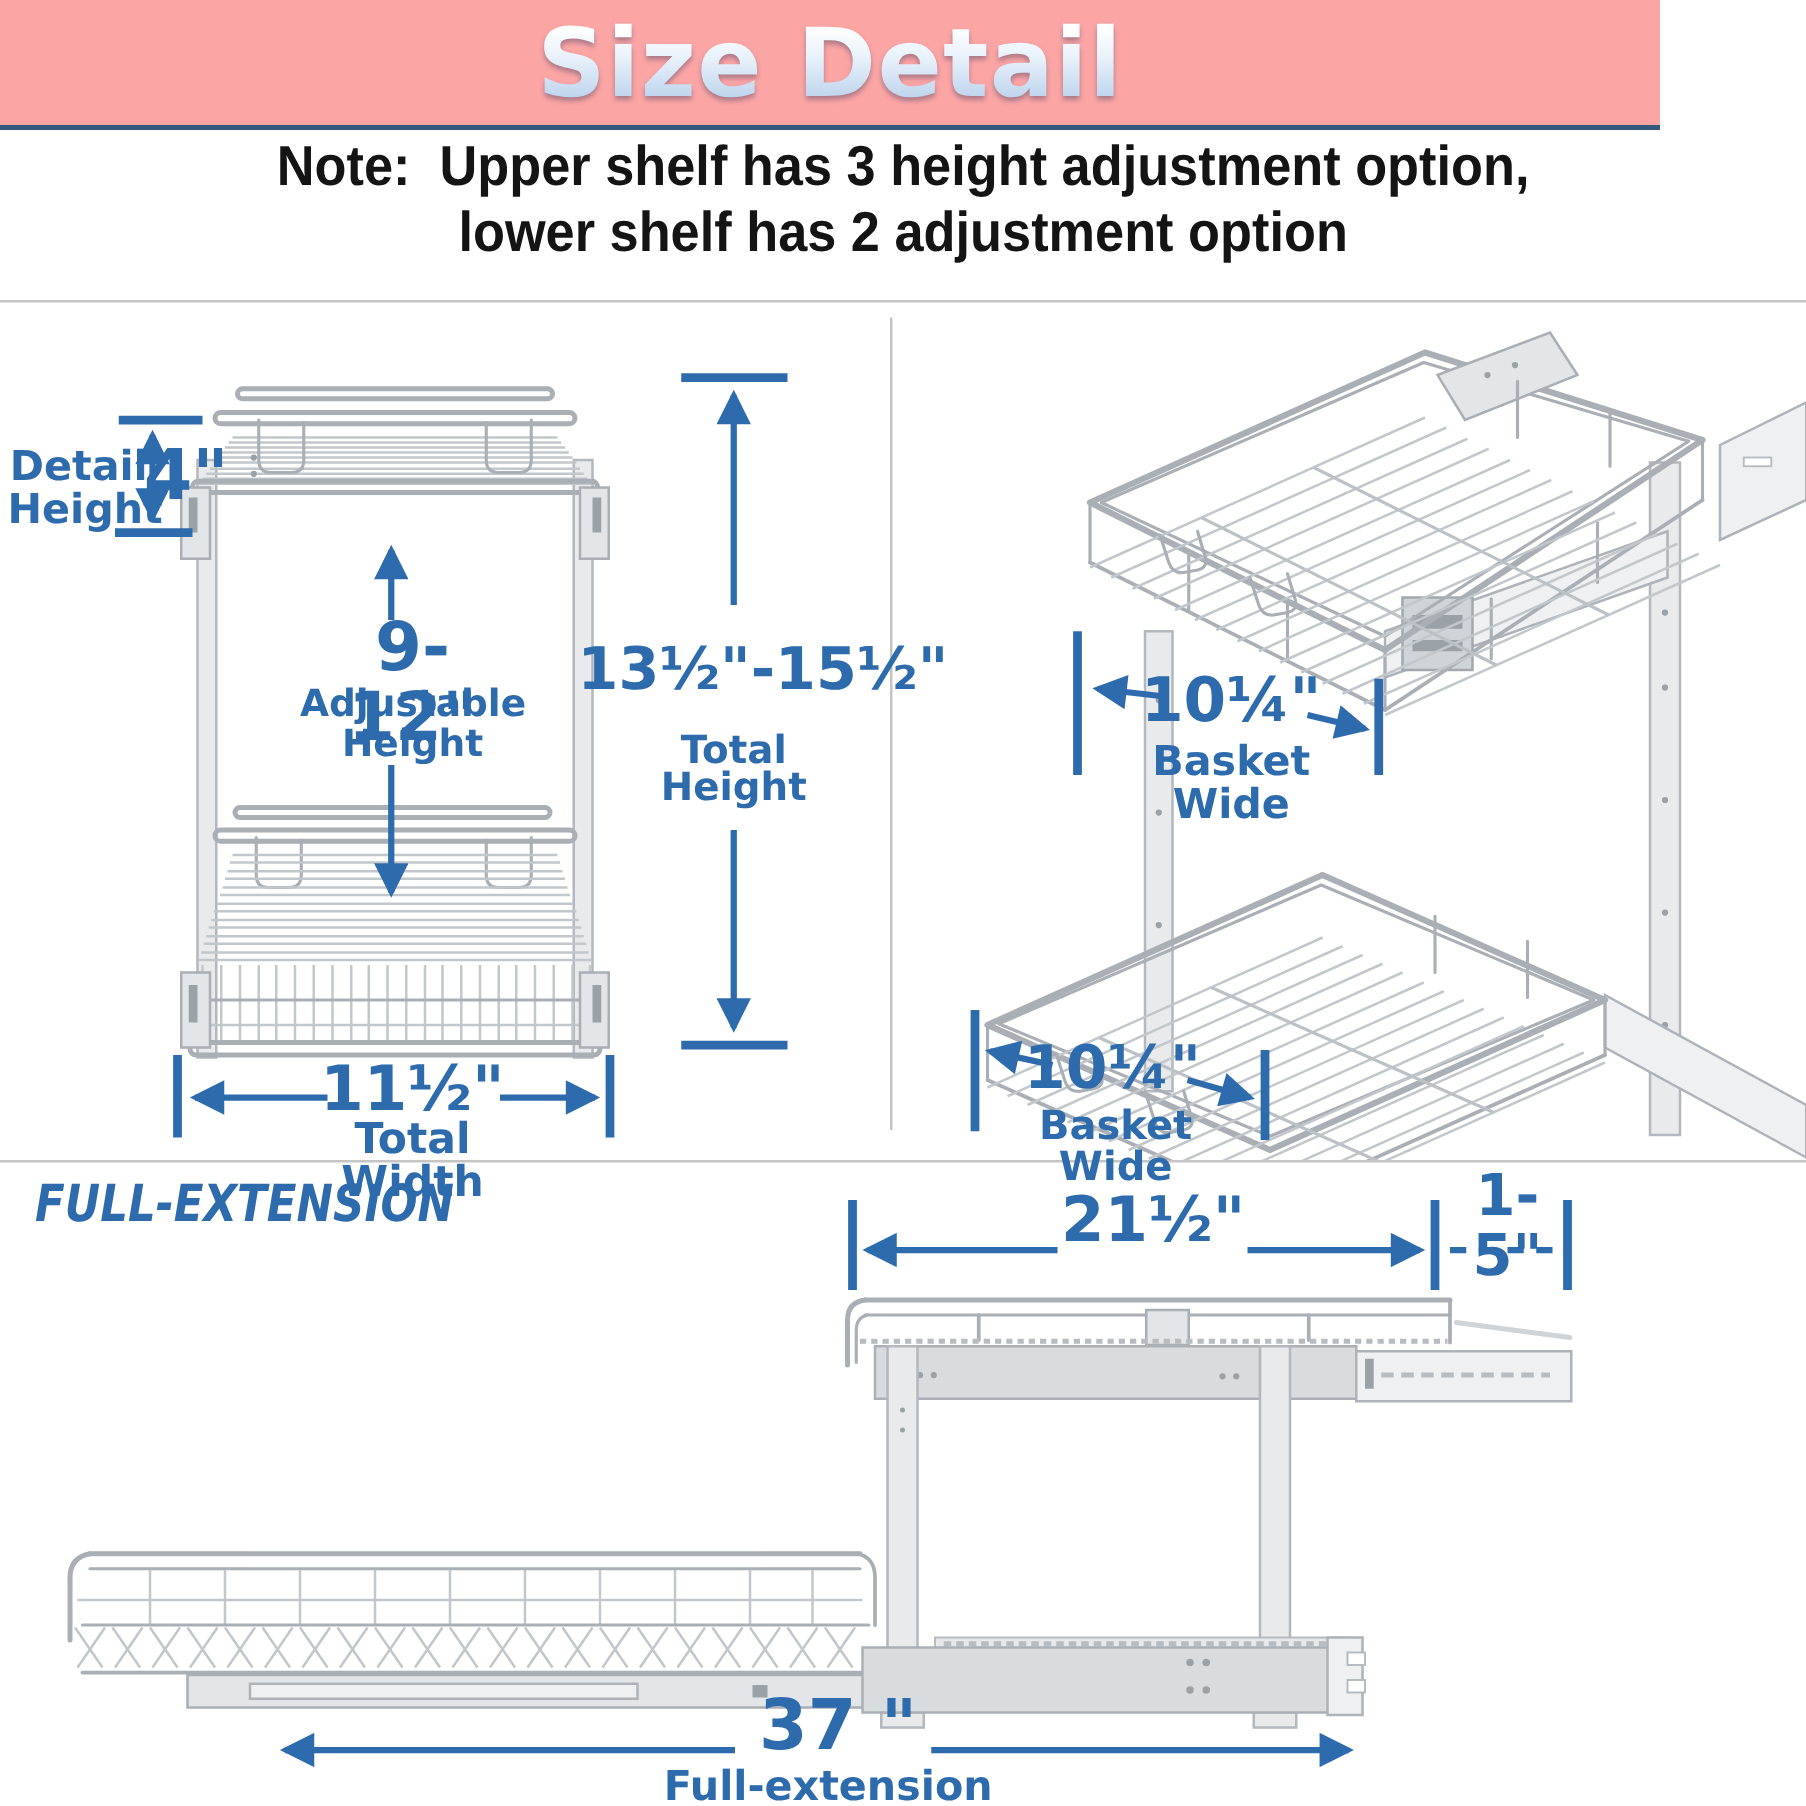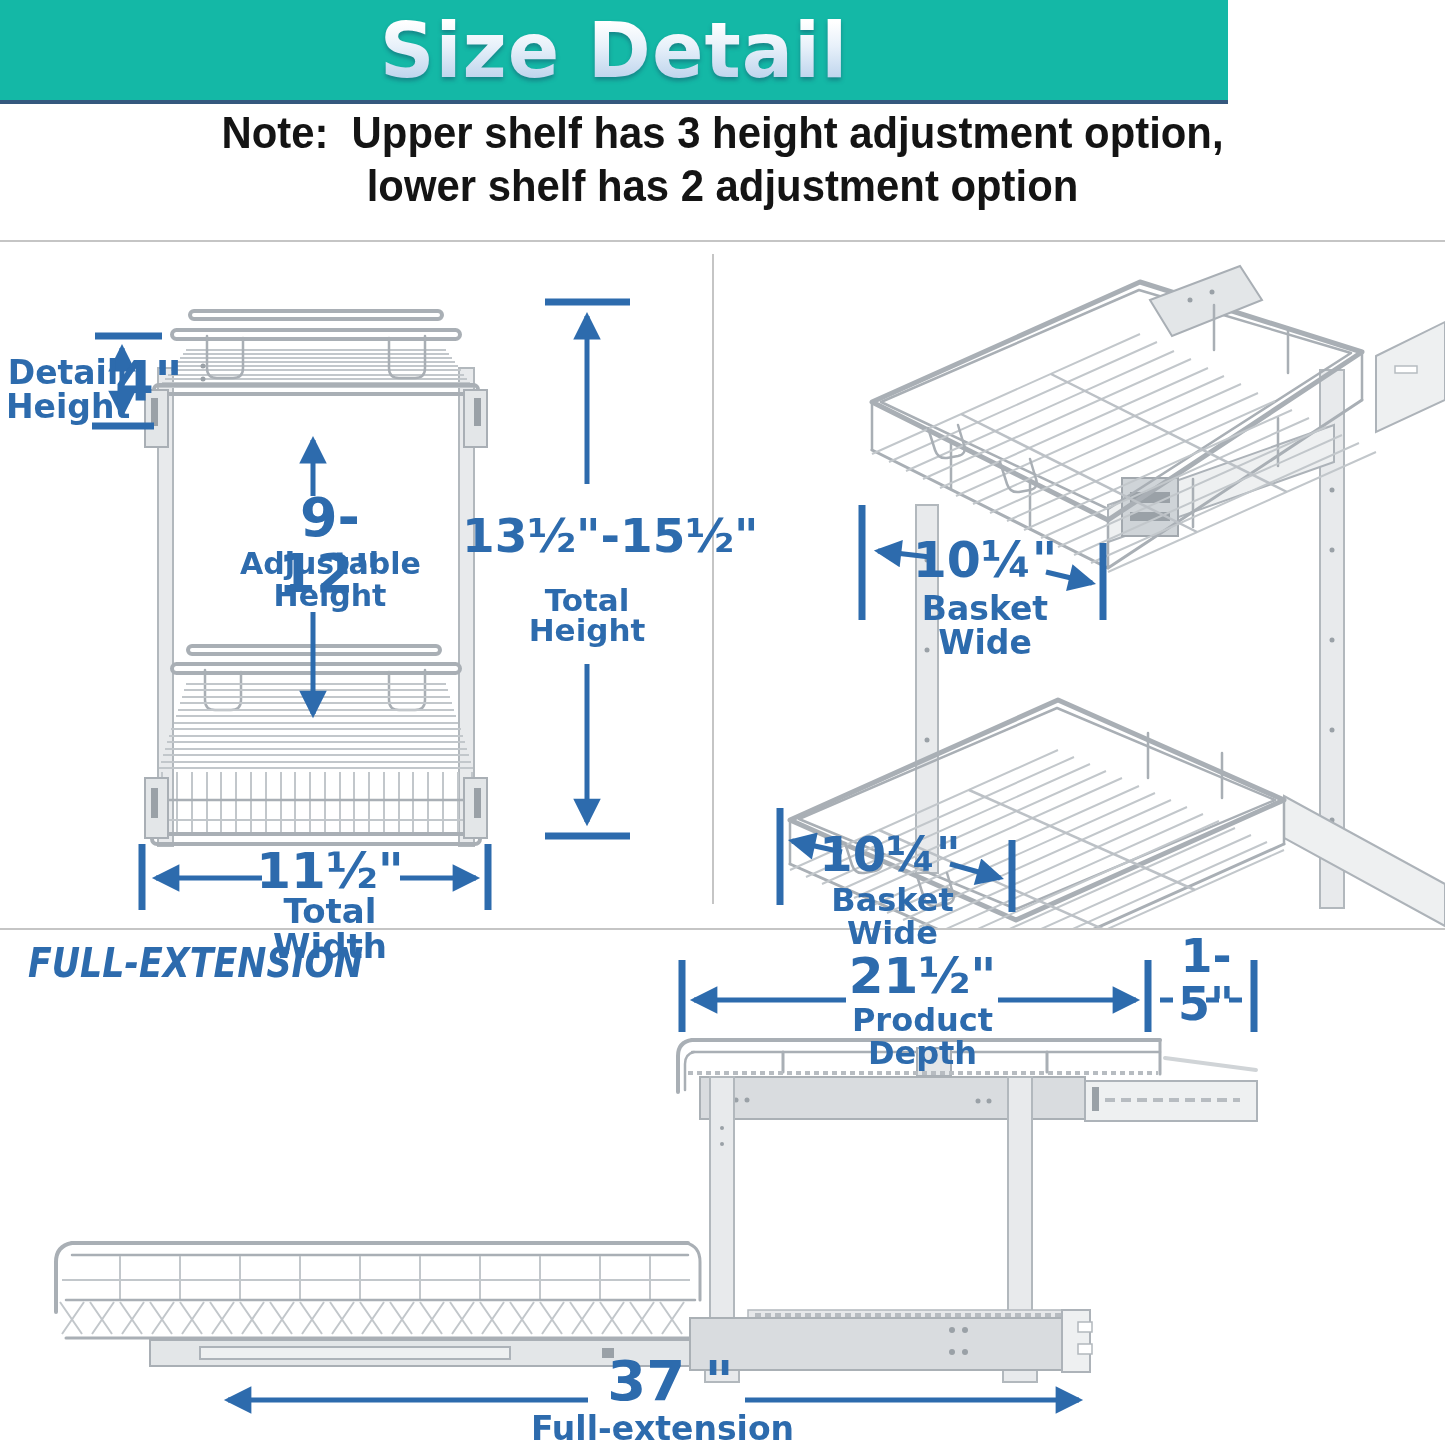--- a/index.html
+++ b/index.html
@@ -1,19 +1,19 @@
 <!DOCTYPE html>
 <html><head>
 <meta charset="utf-8">
 <style>
   html,body{margin:0;padding:0;background:#fff;}
   .page{position:relative;width:1445px;height:1445px;background:#ffffff;overflow:hidden;
         font-family:"DejaVu Sans","Liberation Sans",sans-serif;}
   
-  .banner{position:absolute;left:0;top:0;width:1228px;height:100px;background:#14b8a6;
+  .banner{position:absolute;left:0;top:0;width:1328px;height:100px;background:#fca5a5;
           border-bottom:4px solid #35587e;display:flex;align-items:center;justify-content:center;}
   .banner-title{font-size:76px;font-weight:bold;letter-spacing:1px;
           background:linear-gradient(180deg,#ffffff 18%,#e8f1fa 45%,#a9c6e6 100%);
           -webkit-background-clip:text;background-clip:text;-webkit-text-fill-color:transparent;
           color:#ffffff;filter:drop-shadow(0 3px 2px rgba(20,40,80,.35));}
   
   .note{position:absolute;left:0;top:106px;width:1445px;text-align:center;color:#141414;
         font-family:"Liberation Sans",sans-serif;font-weight:bold;font-size:45px;line-height:53px;
         transform:scaleX(.93);white-space:pre;}
   
@@ -265,18 +265,17 @@
   <div class="dim" style="left:255px;top:845px;width:150px;font-size:50px;">11½"</div>
   <div class="dim" style="left:235px;top:894px;width:190px;font-size:34px;">Total Width</div>
 
   <div class="dim" style="left:900px;top:536px;width:170px;font-size:49px;">10¼"</div>
   <div class="dim" style="left:880px;top:592px;width:210px;font-size:33px;">Basket Wide</div>
   <div class="dim" style="left:795px;top:830px;width:190px;font-size:48px;">10¼"</div>
   <div class="dim" style="left:785px;top:884px;width:215px;font-size:32px;">Basket Wide</div>
 
   <div class="dim it" style="left:28px;top:942px;font-size:41px;">FULL-EXTENSION</div>
   <div class="dim" style="left:820px;top:950px;width:205px;font-size:50px;">21½"</div>
-  <div class="dim" style="left:810px;top:1004px;width:225px;font-size:32px;">Product Depth</div>
   <div class="dim" style="left:1154px;top:933px;width:104px;font-size:46px;">1-5"</div>
   <div class="dim" style="left:598px;top:1352px;width:145px;font-size:56px;white-space:nowrap;">37 "</div>
   <div class="dim" style="left:480px;top:1412px;width:365px;font-size:33px;">Full-extension Depth</div>
 
 </div>
 
 </body></html>

